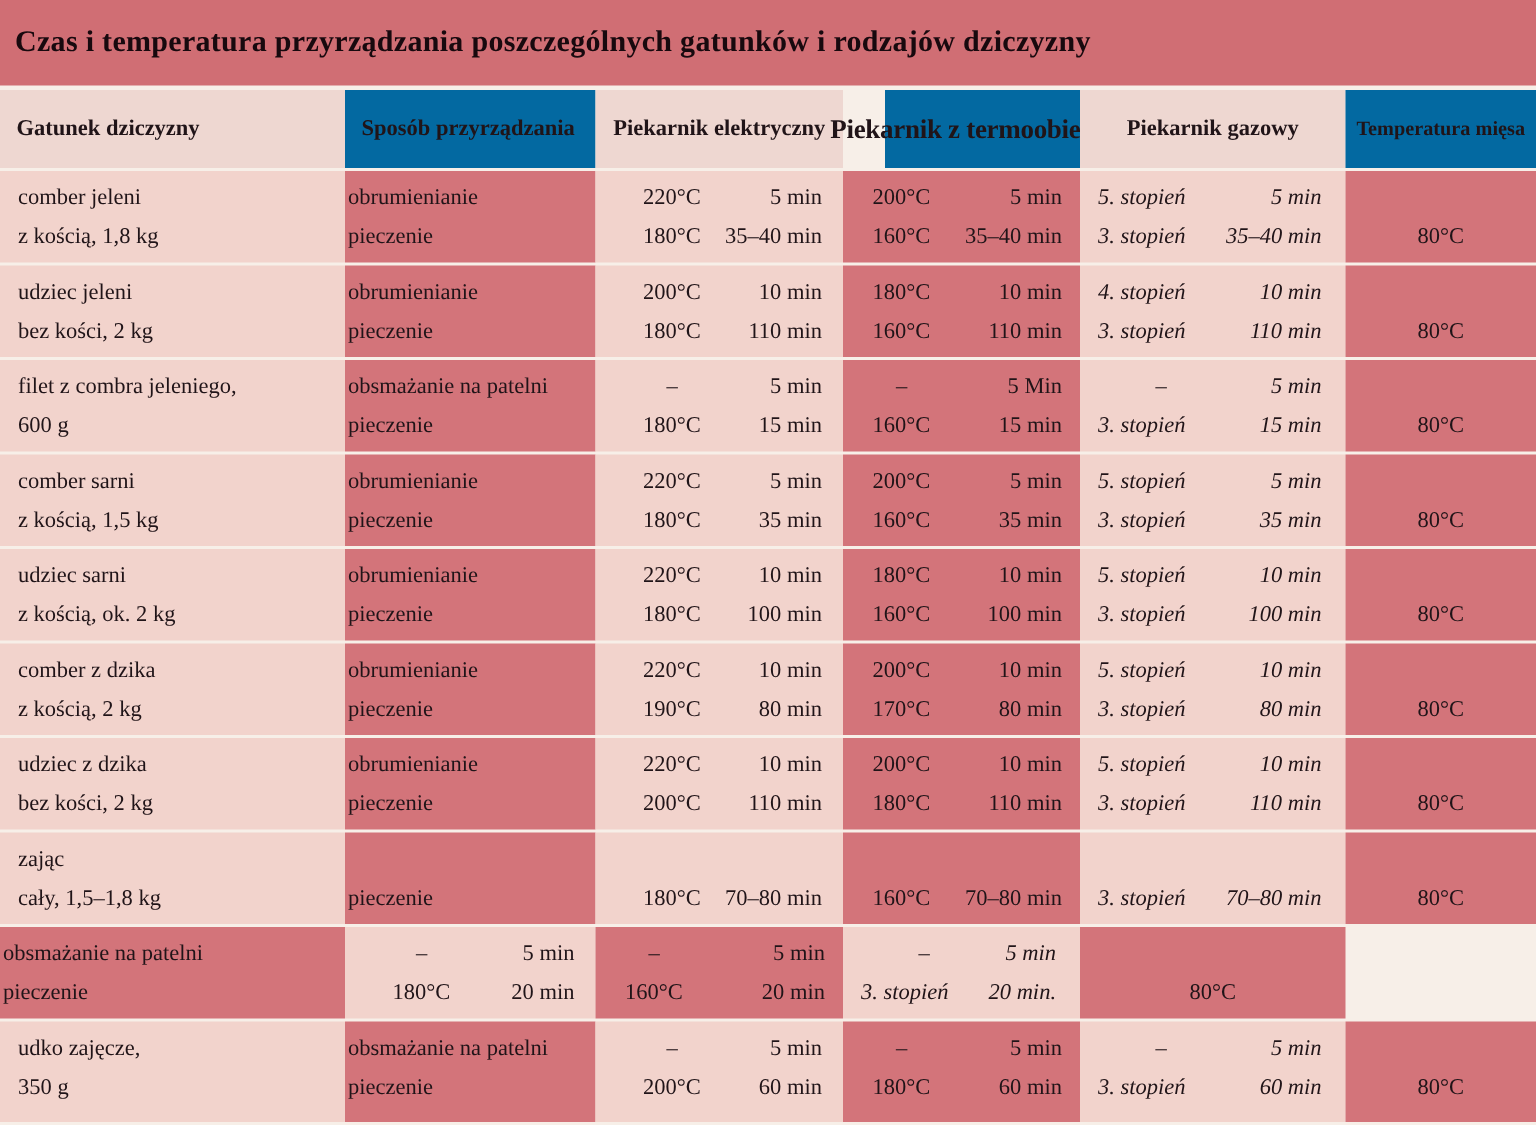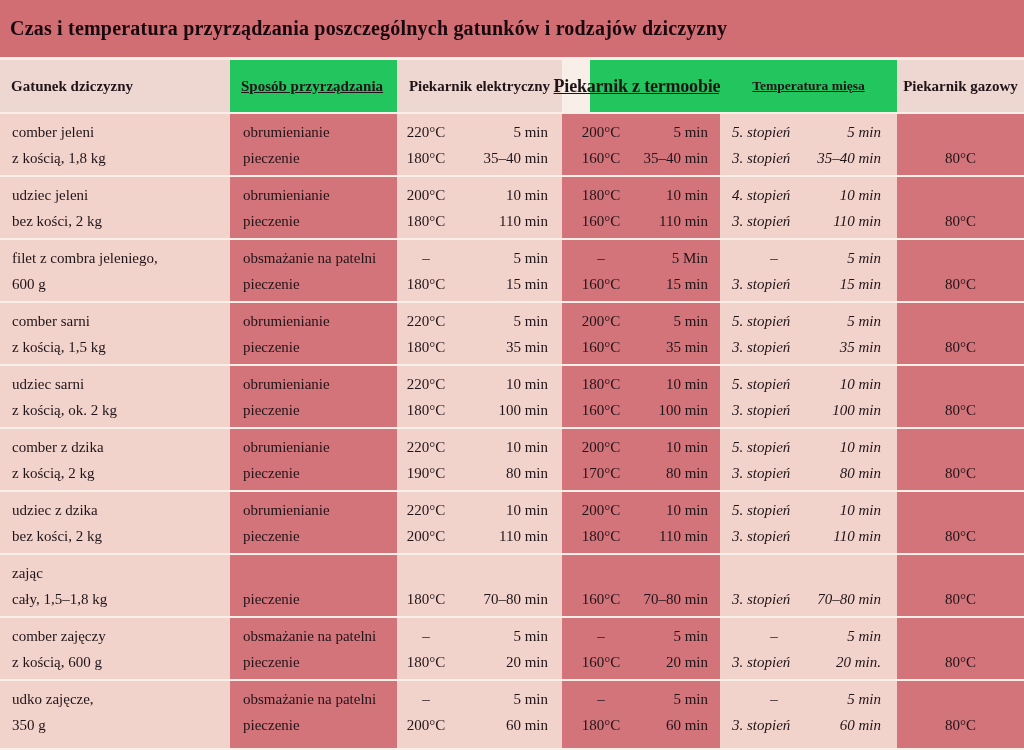--- a/index.html
+++ b/index.html
@@ -28,33 +28,33 @@
     width:1024px;box-sizing:border-box;
   }
   .header-row{height:52px;margin-bottom:2px;}
   .header-cell{
     display:flex;align-items:center;justify-content:center;
     font-weight:bold;font-size:15px;white-space:nowrap;
     box-sizing:border-box;
   }
   .header-cell.left{justify-content:flex-start;padding-left:11px;}
   .hc-light{background:#eed7d1;}
-  .hc-dark{background:#22c55e;text-decoration:underline;}
+  .hc-dark{background:#0369a1;}
   .hc-small{font-size:18px;letter-spacing:-0.2px;margin-left:28px;}
   .hc-med{font-size:13.5px;}
   .rows{display:flex;flex-direction:column;gap:2px;}
   .data-row{height:61px;}
   .cell{box-sizing:border-box;padding-top:5px;font-size:15px;}
   .c-light{background:#f2d3cc;}
   .c-dark{background:#d3747a;}
   .line{height:26px;display:flex;align-items:center;white-space:nowrap;}
   .species-cell{padding-left:12px;}
-  .method-cell{padding-left:13px;}
+  .method-cell{padding-left:2px;}
   .oven-cell .line{justify-content:space-between;}
-  .electric-cell{padding-right:14px;}
+  .electric-cell{padding-left:22px;padding-right:14px;}
   .convection-cell{padding-left:10px;padding-right:12px;}
   .gas-cell{padding-left:12px;padding-right:16px;font-style:italic;}
   .temp-box{display:inline-block;text-align:center;}
   .electric-cell .temp-box,.convection-cell .temp-box{width:58px;}
   .gas-cell .temp-box{width:84px;text-align:left;}
   .gas-cell .dash .temp-box{text-align:center;}
   .meat-cell .line{justify-content:center;}
   .filler-row{height:6px;}
 </style>
 </head>
@@ -64,22 +64,22 @@
 
   <div class="title-bar">
     <h1>Czas i temperatura przyrządzania poszczególnych gatunków i rodzajów dziczyzny</h1>
   </div>
 
   <div class="grid-row header-row">
     <div class="header-cell hc-light left">Gatunek dziczyzny</div>
     <div class="header-cell hc-dark left">Sposób przyrządzania</div>
     <div class="header-cell hc-light">Piekarnik elektryczny</div>
     <div class="header-cell hc-dark hc-small">Piekarnik z termoobiegiem</div>
+    <div class="header-cell hc-light">Piekarnik gazowy</div>
     <div class="header-cell hc-dark hc-med">Temperatura mięsa</div>
-    <div class="header-cell hc-light">Piekarnik gazowy</div>
   </div>
 
   <div class="rows">
     <div class="grid-row data-row">
       <div class="cell c-light species-cell">
         <div class="line sp1">comber jeleni</div>
         <div class="line sp2">z kością, 1,8 kg</div>
       </div>
       <div class="cell c-dark method-cell">
         <div class="line m1">obrumienianie</div>
@@ -430,24 +430,20 @@
           <span class="gs-d2">70–80 min</span>
         </div>
       </div>
       <div class="cell c-dark meat-cell">
         <div class="line"></div>
         <div class="line mt">80°C</div>
       </div>
     </div>
 
     <div class="grid-row data-row">
-      <div class="cell c-light species-cell">
-        <div class="line sp1">comber zajęczy</div>
-        <div class="line sp2">z kością, 600 g</div>
-      </div>
       <div class="cell c-dark method-cell">
         <div class="line m1">obsmażanie na patelni</div>
         <div class="line m2">pieczenie</div>
       </div>
       <div class="cell c-light oven-cell electric-cell">
         <div class="line">
           <span class="temp-box el-t1">–</span>
           <span class="el-d1">5 min</span>
         </div>
         <div class="line">

